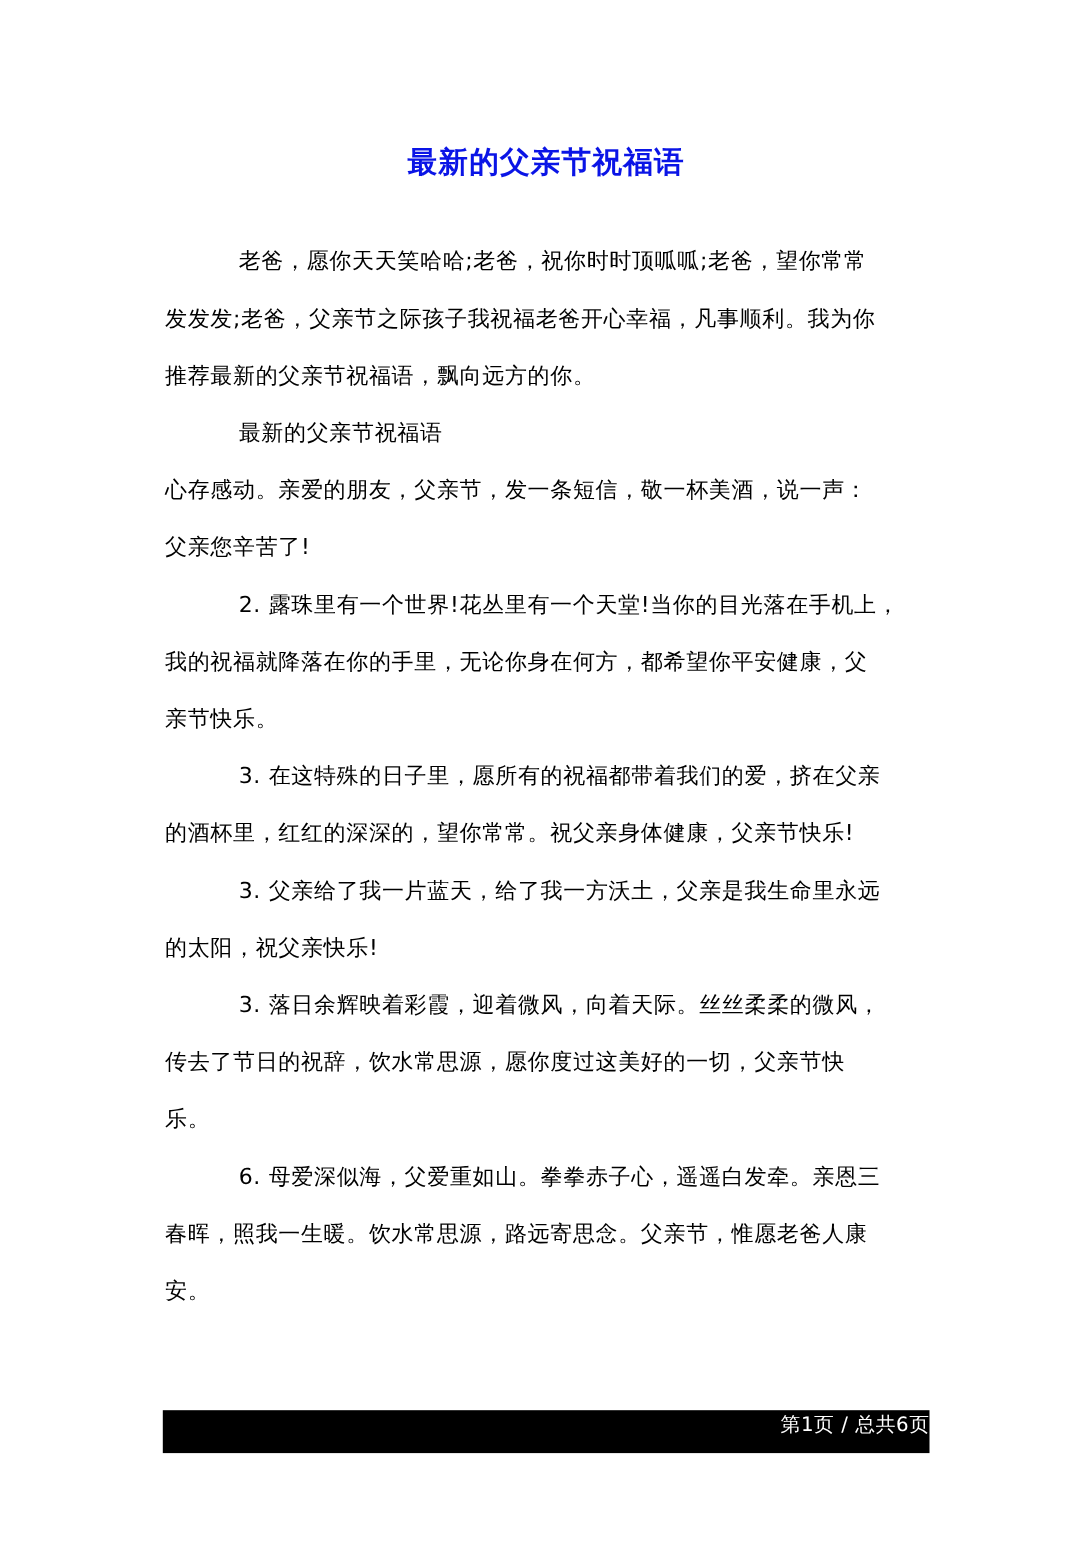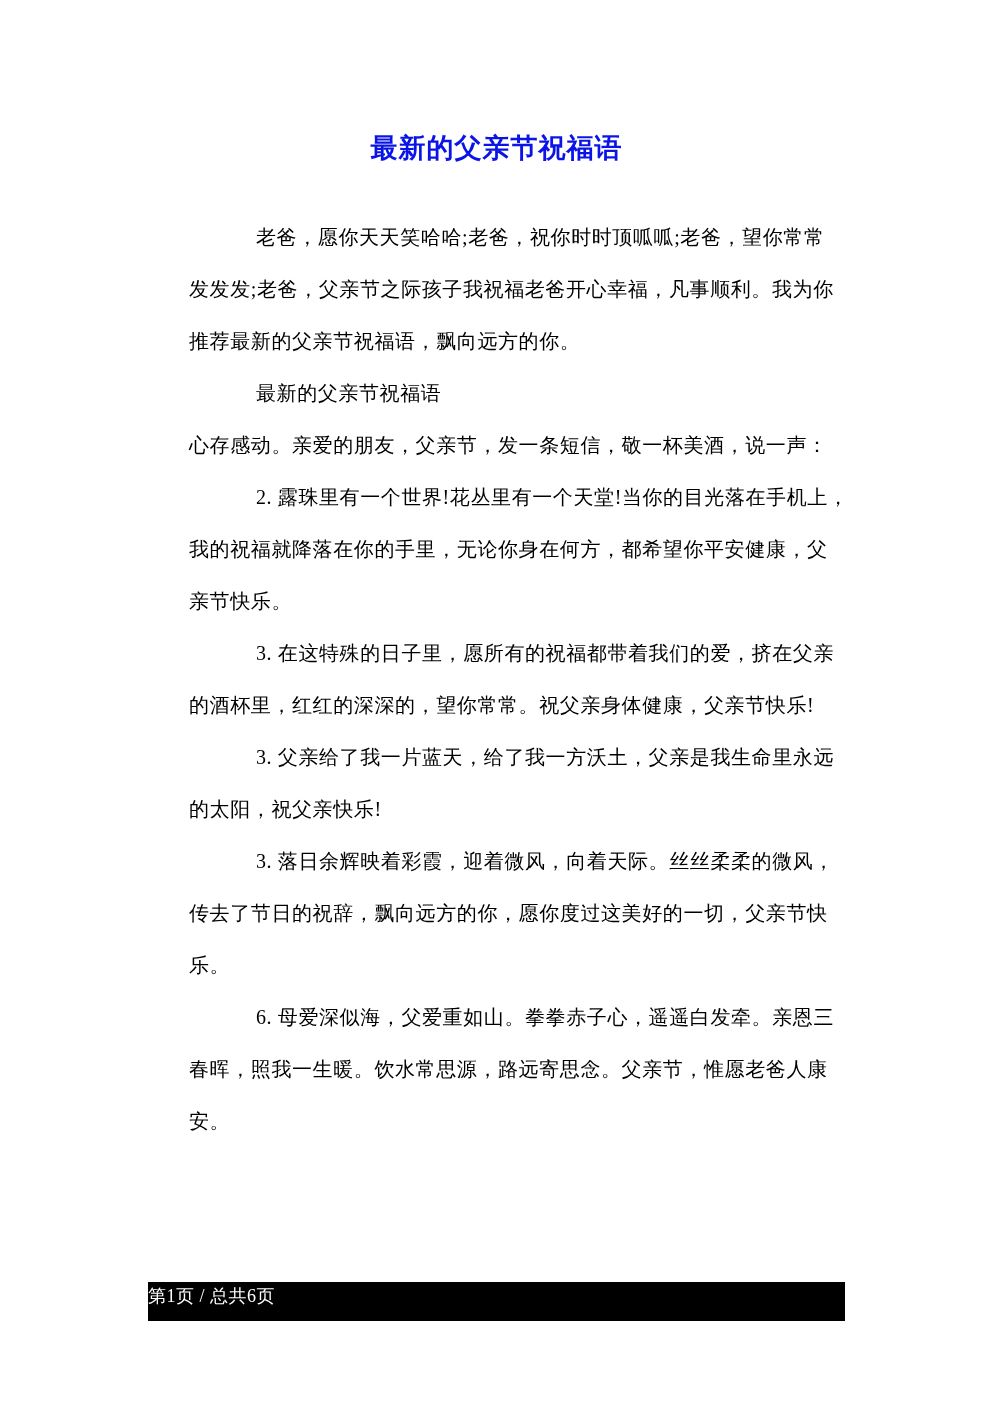--- a/index.html
+++ b/index.html
@@ -14,60 +14,58 @@
       overflow: hidden;
       font-family: "DejaVu Sans", "Liberation Sans", sans-serif;
       color: #000000;
     }
     .page {
       position: absolute;
       left: 0; top: 0;
       width: 993px;
       height: 1404px;
       background: #ffffff;
-      font-family: Liberation Serif, serif;
     }
     .title {
       position: absolute;
       left: 0;
       top: 128px;
       width: 993px;
       text-align: center;
       font-size: 27px;
       font-weight: bold;
       color: #0a14e6;
       letter-spacing: 1px;
       line-height: 40px;
     }
     .body {
       position: absolute;
       left: 150px;
       top: 219px;
       width: 700px;
-      margin-left: 39px;
     }
     .line {
       height: 52px;
       line-height: 36px;
       font-size: 20px;
       white-space: nowrap;
       letter-spacing: 0.6px;
       color: #000000;
     }
     .line.indent {
       padding-left: 67px;
     }
     .footer {
       position: absolute;
       left: 148px;
       top: 1282px;
       width: 697px;
       height: 39px;
       background: #000000;
-      text-align: left;
+      text-align: right;
     }
     .footer-text {
       display: inline-block;
       color: #ffffff;
       font-size: 18px;
       line-height: 28px;
       letter-spacing: 0.5px;
     }
   </style>
 </head>
@@ -75,29 +73,30 @@
 
 <div class="page">
   <div class="title">最新的父亲节祝福语</div>
 
   <div class="body">
     <div class="line indent">老爸，愿你天天笑哈哈;老爸，祝你时时顶呱呱;老爸，望你常常</div>
     <div class="line">发发发;老爸，父亲节之际孩子我祝福老爸开心幸福，凡事顺利。我为你</div>
     <div class="line">推荐最新的父亲节祝福语，飘向远方的你。</div>
     <div class="line indent">最新的父亲节祝福语</div>
     <div class="line">心存感动。亲爱的朋友，父亲节，发一条短信，敬一杯美酒，说一声：</div>
+    <div class="line">父亲您辛苦了!</div>
     <div class="line indent">2. 露珠里有一个世界!花丛里有一个天堂!当你的目光落在手机上，</div>
     <div class="line">我的祝福就降落在你的手里，无论你身在何方，都希望你平安健康，父</div>
     <div class="line">亲节快乐。</div>
     <div class="line indent">3. 在这特殊的日子里，愿所有的祝福都带着我们的爱，挤在父亲</div>
     <div class="line">的酒杯里，红红的深深的，望你常常。祝父亲身体健康，父亲节快乐!</div>
     <div class="line indent">3. 父亲给了我一片蓝天，给了我一方沃土，父亲是我生命里永远</div>
     <div class="line">的太阳，祝父亲快乐!</div>
     <div class="line indent">3. 落日余辉映着彩霞，迎着微风，向着天际。丝丝柔柔的微风，</div>
-    <div class="line">传去了节日的祝辞，飘向远方的你，愿你度过这美好的一切，父亲节快</div>
+    <div class="line">传去了节日的祝辞，饮水常思源，愿你度过这美好的一切，父亲节快</div>
     <div class="line">乐。</div>
     <div class="line indent">6. 母爱深似海，父爱重如山。拳拳赤子心，遥遥白发牵。亲恩三</div>
     <div class="line">春晖，照我一生暖。饮水常思源，路远寄思念。父亲节，惟愿老爸人康</div>
     <div class="line">安。</div>
   </div>
 
   <div class="footer">
     <span class="footer-text">第1页 / 总共6页</span>
   </div>
 </div>

